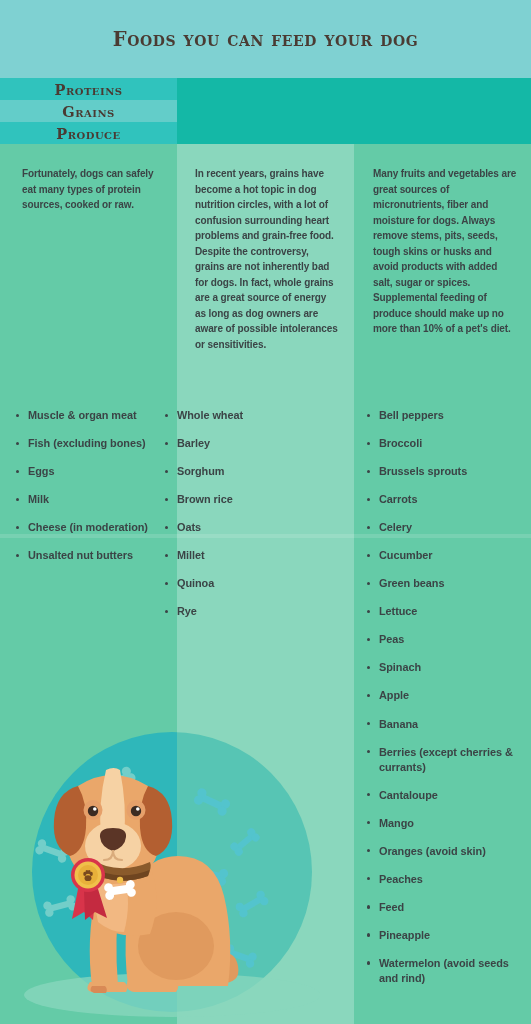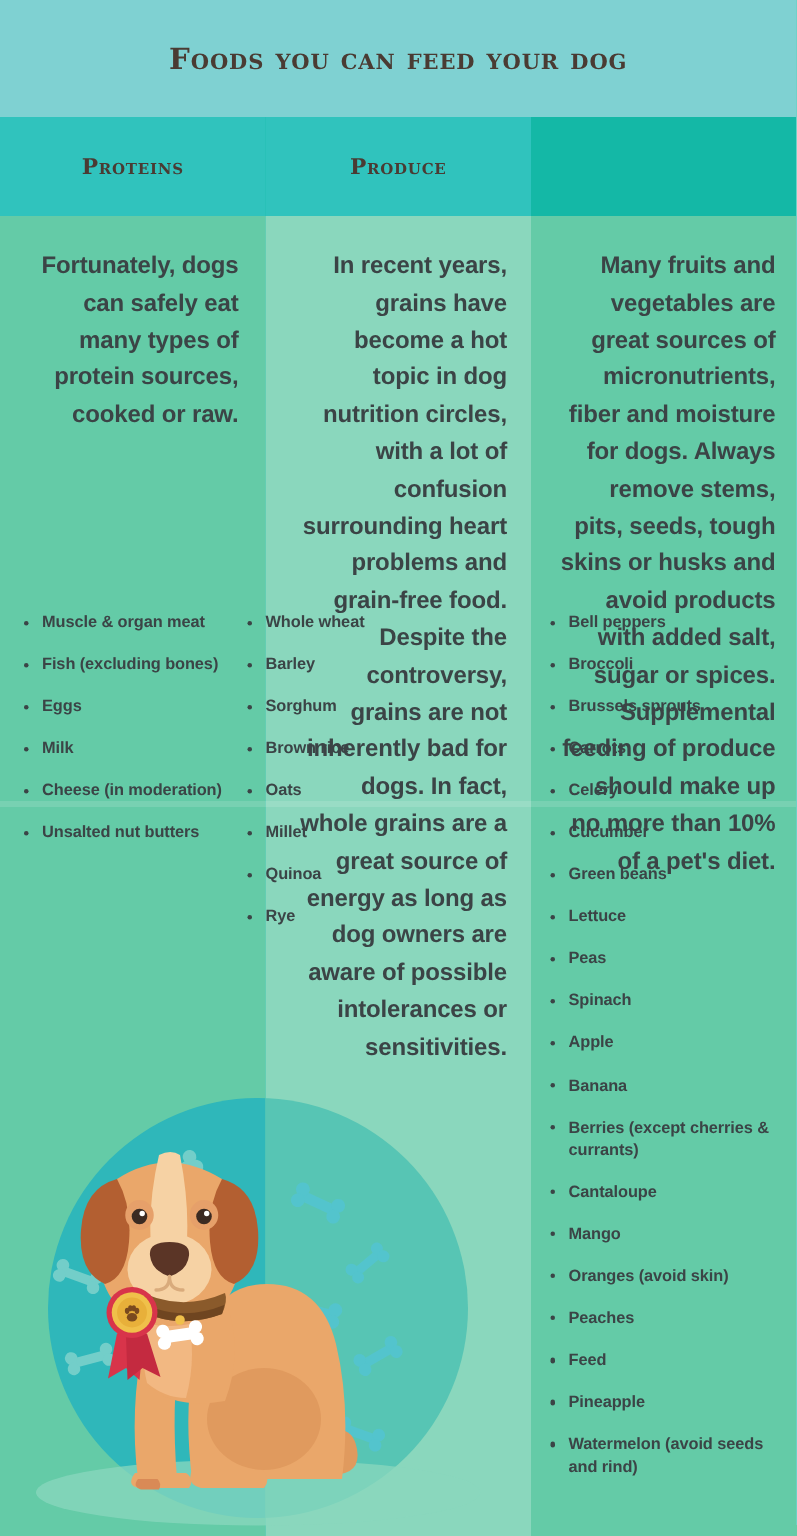--- a/index.html
+++ b/index.html
@@ -42,20 +42,21 @@
   }
   .title::first-letter { text-transform: uppercase; }
 
   
   .header-band {
     position: absolute;
     top: 78px; left: 0;
     width: 531px;
     height: 66px;
     display: flex;
+    flex-direction: column;
   }
   .head-cell {
     height: 66px;
     display: flex;
     align-items: center;
     justify-content: center;
   }
   .head-cell.c1 { width: 177px; background: #30c3bd; }
   .head-cell.c2 { width: 177px; background: #63cdc9; }
   .head-cell.c3 { width: 177px; background: #30c3bd; }
@@ -105,26 +106,25 @@
     width: 177px;
     padding: 0 20px;
     position: relative;
   }
   .col.c1 { padding-left: 22px; padding-right: 18px; }
   .col.c2 { padding-left: 18px; padding-right: 16px; }
   .col.c3 { padding-left: 19px; padding-right: 14px; }
 
   .intro {
     margin-top: 22px;
-    font-size: 16px;
+    font-size: 10px;
     line-height: 1.55;
     color: #3b4446;
     font-weight: 600;
     letter-spacing: -0.1px;
-    text-align: right;
   }
 
   .list {
     position: absolute;
     top: 264px;
     left: 0;
     width: 177px;
     list-style: none;
   }
   .col.c1 .list { padding-left: 28px; padding-right: 16px; }
@@ -168,20 +168,23 @@
 
 <div class="infographic">
 
   <div class="title-band">
     <div class="title">Foods You Can Feed Your Dog</div>
   </div>
 
   <div class="header-band">
     <div class="head-cell c1">
       <span class="head-label">Proteins</span>
+    </div>
+    <div class="head-cell c2">
+      <span class="head-label">Grains</span>
     </div>
     <div class="head-cell c3">
       <span class="head-label">Produce</span>
     </div>
   </div>
 
   <div class="cols">
     <div class="col-bg c1"></div>
     <div class="col-bg c2"></div>
     <div class="col-bg c3"></div>

